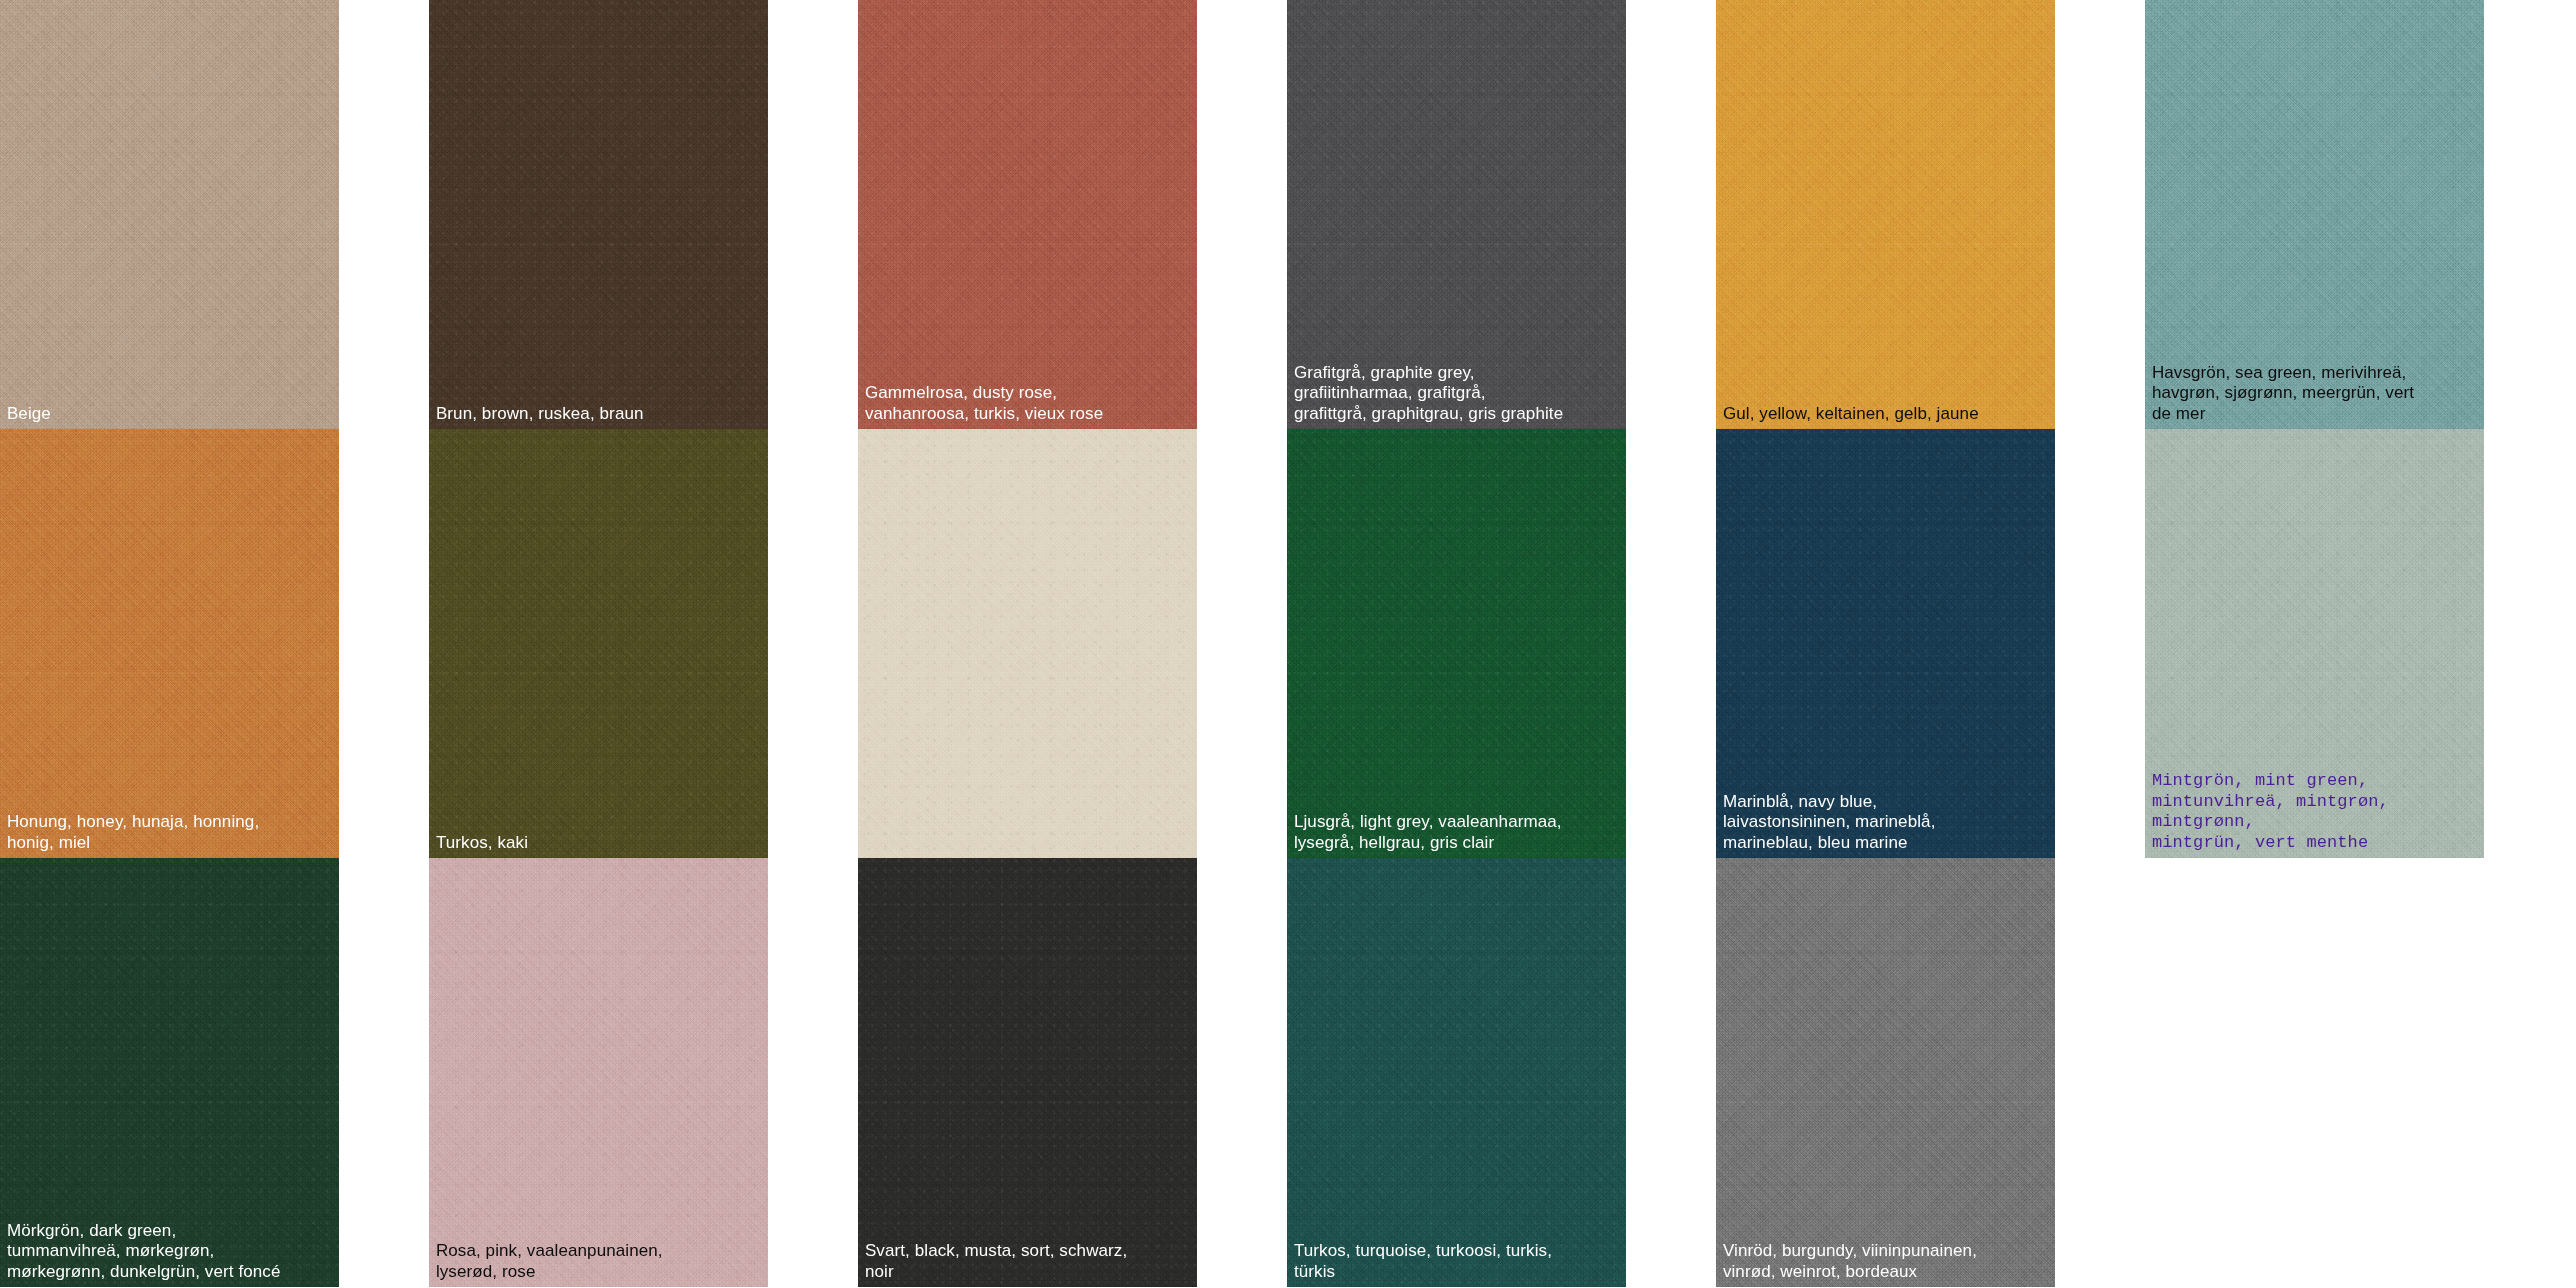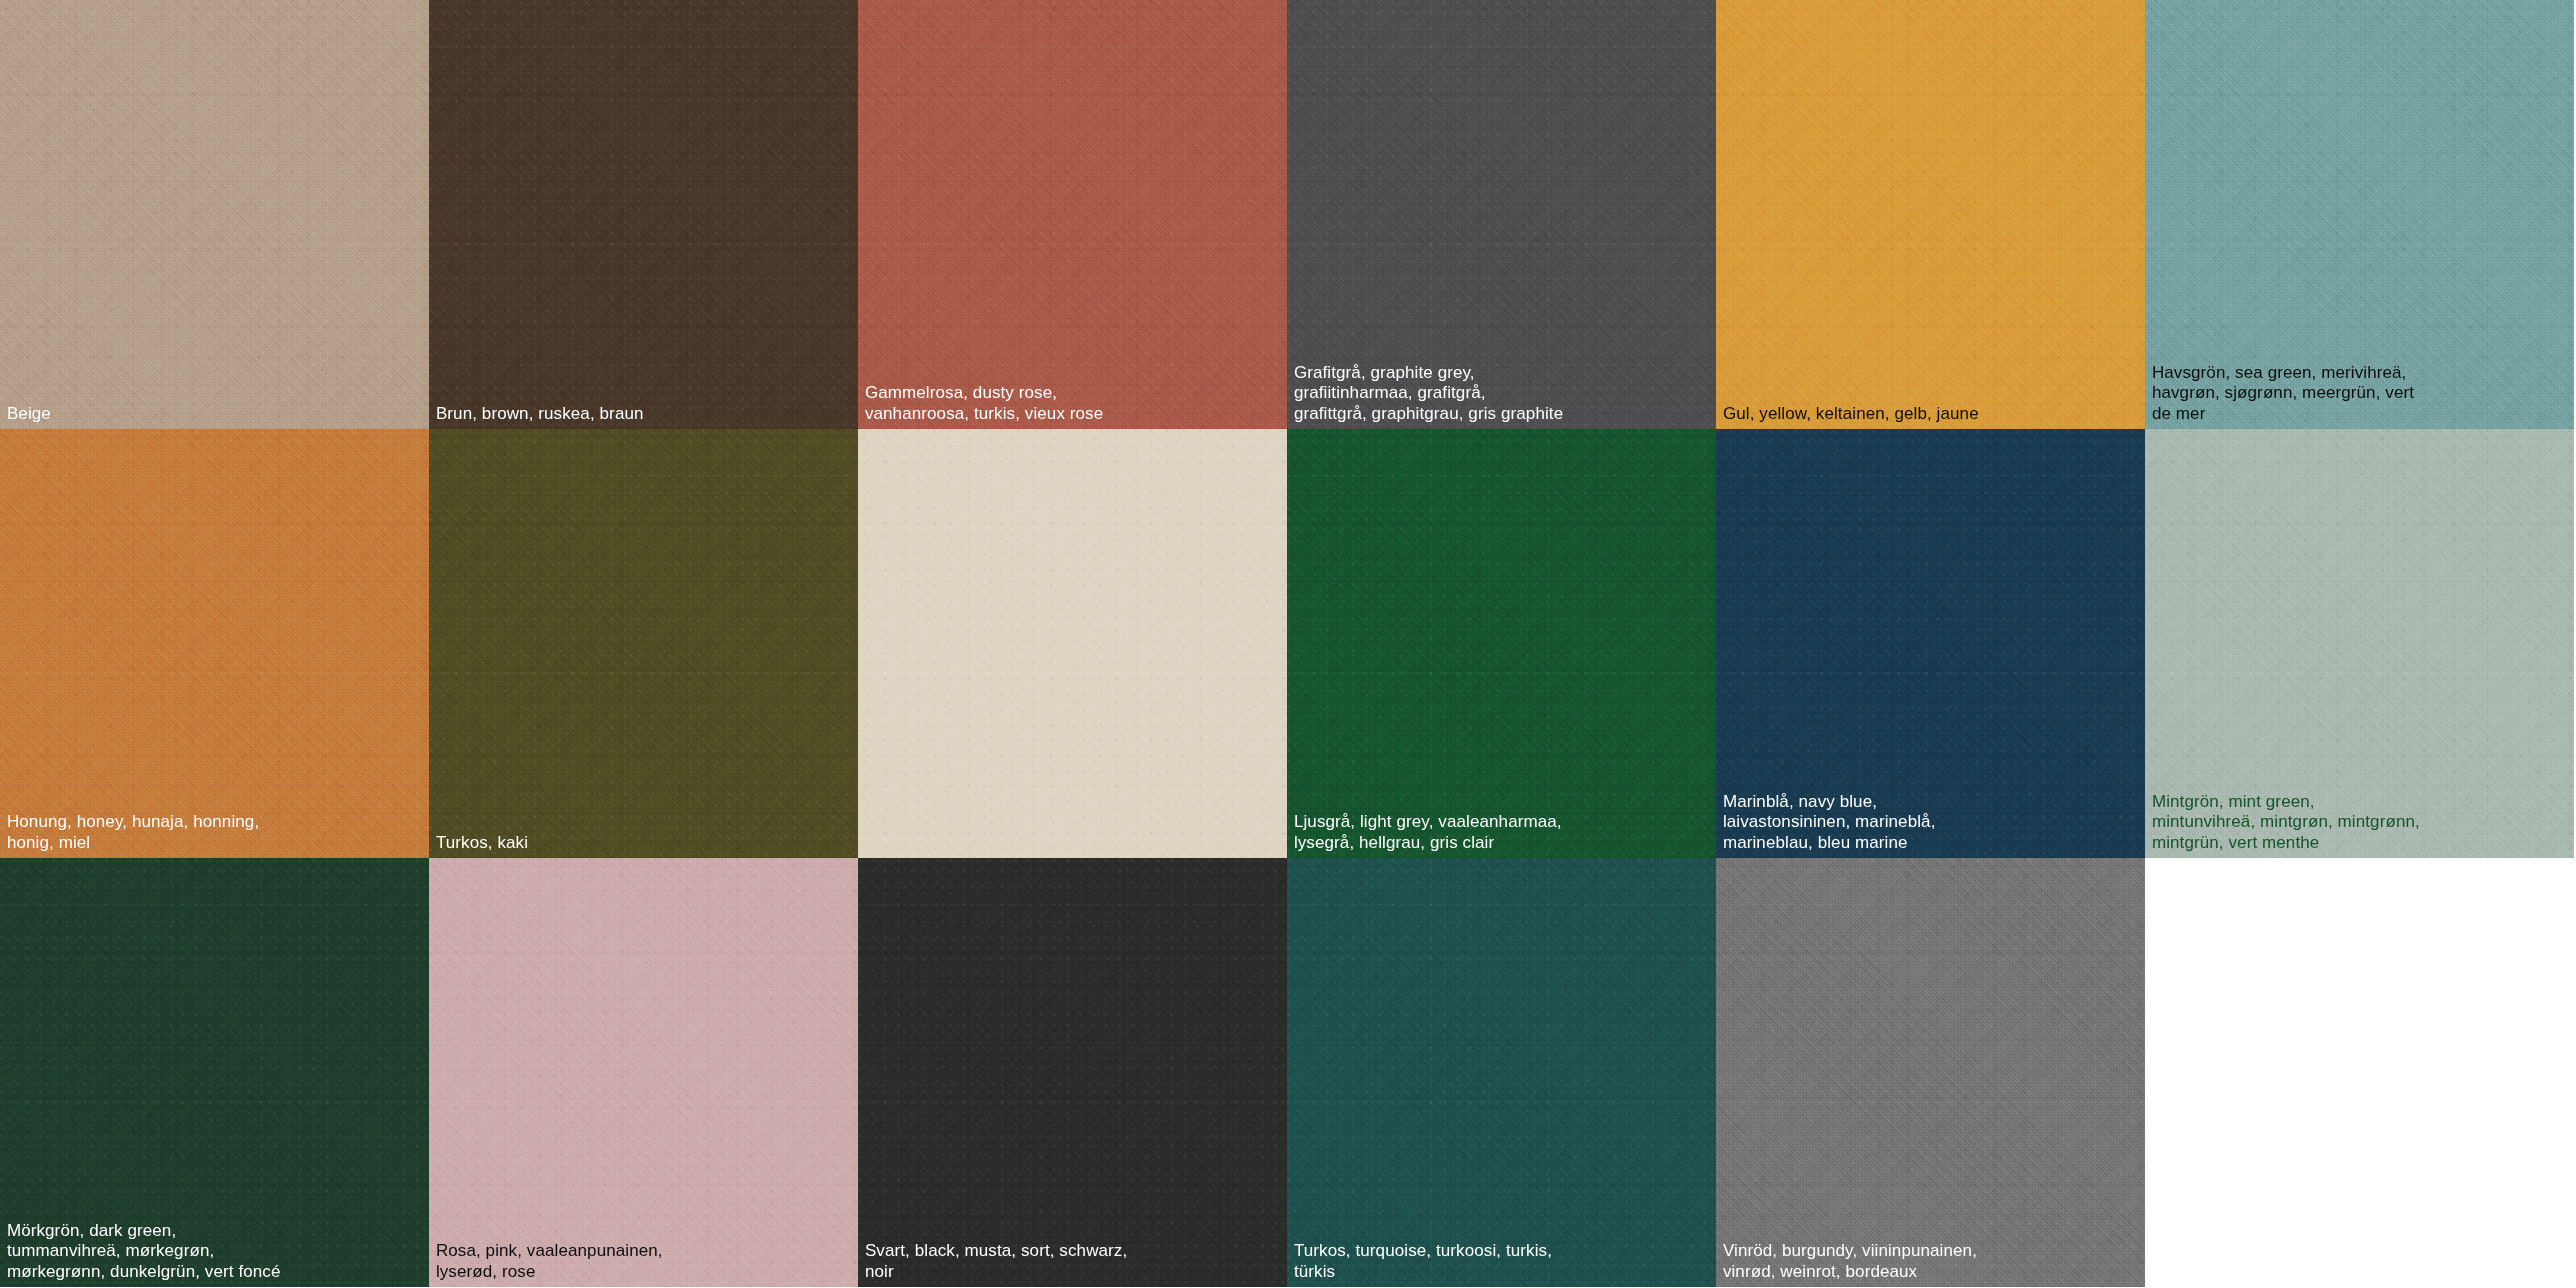--- a/index.html
+++ b/index.html
@@ -9,21 +9,21 @@
     overflow:hidden;
   }
   #grid{
     width:2576px;height:1288px;
     display:grid;
     grid-template-columns:repeat(6,429px);
     grid-template-rows:repeat(3,429px);
   }
   .swatch{
     position:relative;
-    width:429px;height:429px;
+    width:339px;height:429px;
     overflow:hidden;
     box-sizing:border-box;
   }
   
   .swatch .tex{
     position:absolute;inset:0;
     pointer-events:none;
     background-image:
       repeating-linear-gradient(45deg,
         rgba(255,255,255,0.085) 0px, rgba(255,255,255,0.085) 0.6px,
@@ -134,21 +134,21 @@
     <div class="swatch" style="background: rgb(23, 57, 79);">
       <div class="tex"></div>
       <div class="grain"></div>
       <div class="label light" style="color: rgb(255, 255, 255);">Marinblå, navy blue,
 laivastonsininen, marineblå,
 marineblau, bleu marine</div>
     </div>
     <div class="swatch" style="background: rgb(168, 184, 174);">
       <div class="tex"></div>
       <div class="grain"></div>
-      <div class="label dark" style="color: #14532d;">Mintgrön, mint green,
+      <div class="label dark" style="color: #4c1d95; font-family: Liberation Mono, monospace;">Mintgrön, mint green,
 mintunvihreä, mintgrøn, mintgrønn,
 mintgrün, vert menthe</div>
     </div>
     <div class="swatch" style="background: rgb(29, 60, 42);">
       <div class="tex"></div>
       <div class="grain"></div>
       <div class="label light" style="color: rgb(255, 255, 255);">Mörkgrön, dark green,
 tummanvihreä, mørkegrøn,
 mørkegrønn, dunkelgrün, vert foncé</div>
     </div>

